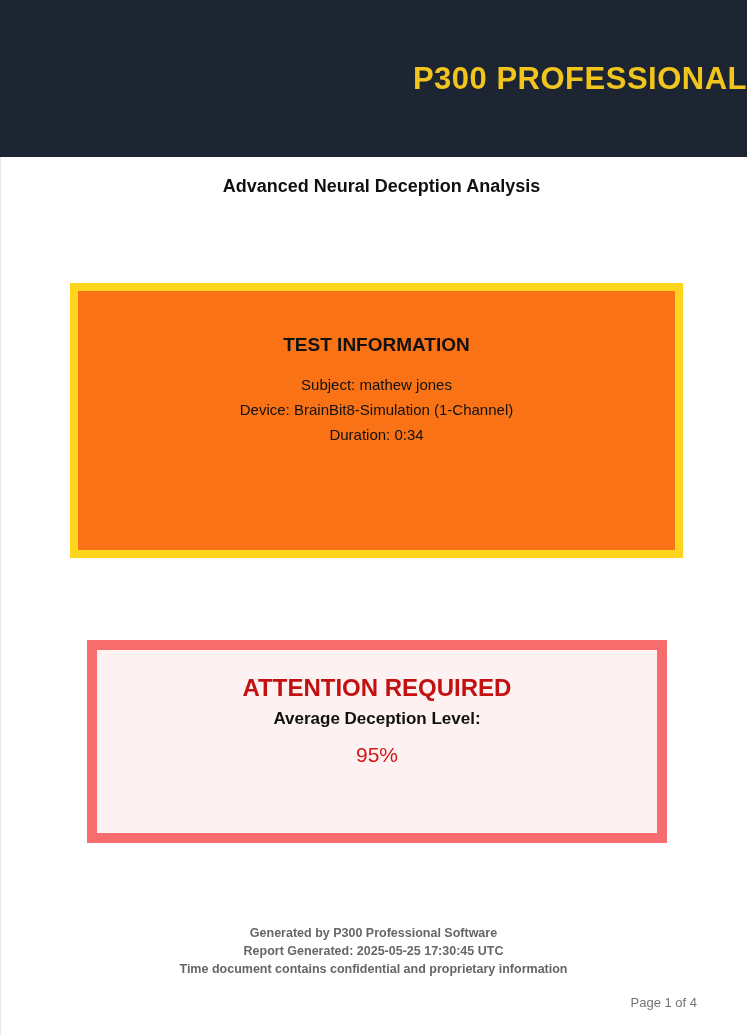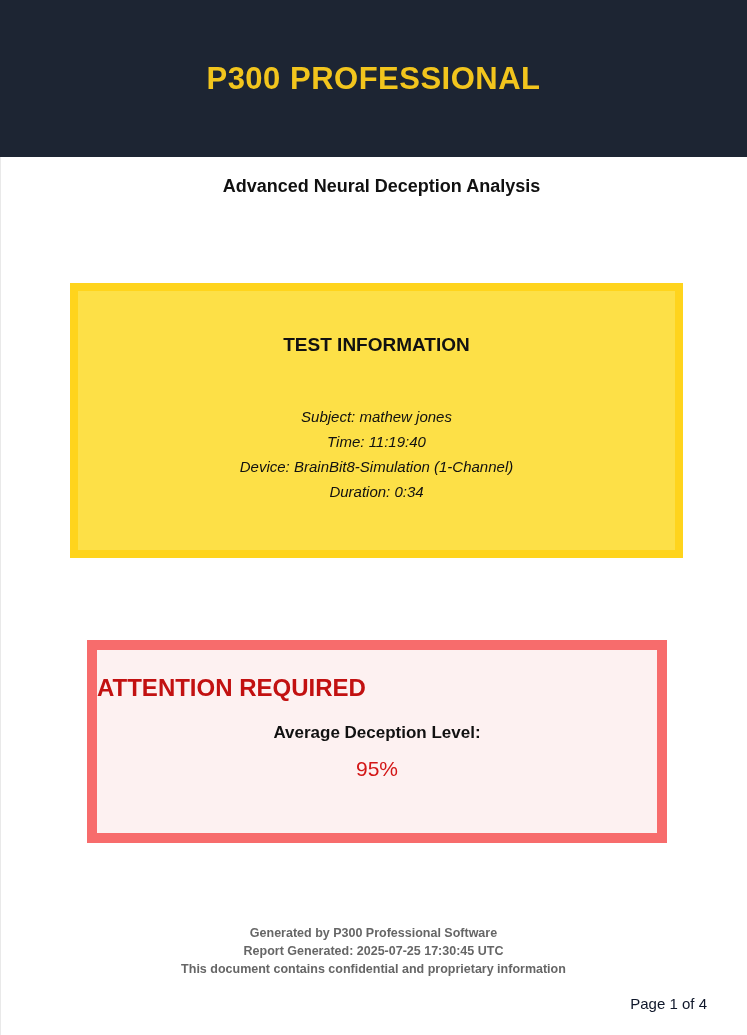--- a/index.html
+++ b/index.html
@@ -22,21 +22,21 @@
     width: 1px;
     background: #e9e9e9;
   }
   .report-header {
     position: absolute;
     top: 0; left: 0;
     width: 747px; height: 157px;
     background: #1d2533;
     display: flex;
     align-items: center;
-    justify-content: center;
+    justify-content: flex-end;
   }
   .report-title {
     color: #f2c51d;
     font-size: 31px;
     font-weight: bold;
     line-height: 38px;
     text-align: center;
     letter-spacing: 0.5px;
   }
   .subtitle {
@@ -47,55 +47,55 @@
     font-size: 18px;
     font-weight: bold;
     color: #111111;
     margin-left: 8px;
   }
   .info-box {
     position: absolute;
     left: 70px; top: 283px;
     width: 613px; height: 275px;
     border: 8px solid #ffd41c;
-    background: #fde047;
+    background: #f97316;
   }
   .info-heading {
     margin-top: 43px;
     text-align: center;
     font-size: 19px;
     font-weight: bold;
     color: #111111;
   }
   .info-lines {
-    margin-top: 48px;
-    font-style: italic;
+    margin-top: 16px;
   }
   .info-line {
     height: 25px;
     line-height: 25px;
     text-align: center;
     font-size: 15px;
     color: #111111;
   }
   .alert-box {
     position: absolute;
     left: 87px; top: 640px;
     width: 580px; height: 203px;
     border: 10px solid #f76c6c;
     background: #fdf1f1;
   }
   .alert-heading {
     margin-top: 24px;
+    text-align: center;
     font-size: 24px;
     font-weight: bold;
     color: #c21111;
   }
   .alert-label {
-    margin-top: 21px;
+    margin-top: 7px;
     text-align: center;
     font-size: 17px;
     font-weight: bold;
     color: #111111;
   }
   .alert-value {
     margin-top: 14px;
     text-align: center;
     font-size: 21px;
     font-weight: normal;
@@ -110,57 +110,56 @@
     font-weight: bold;
     font-size: 12.5px;
   }
   .footer-line {
     height: 18px;
     line-height: 18px;
   }
   .page-indicator {
     position: absolute;
     top: 995px;
-    right: 40px;
-    font-size: 15px;
-    color: #0f172a;
+    right: 50px;
+    font-size: 13px;
+    color: #737373;
   }
 </style>
 </head>
 <body>
 
 <div class="page">
 
   <div class="report-header">
     <div class="report-title">
       <div>P300 PROFESSIONAL</div>
     </div>
   </div>
 
   <div class="subtitle">Advanced Neural Deception Analysis</div>
 
   <div class="info-box">
     <div class="info-heading">TEST INFORMATION</div>
     <div class="info-lines">
       <div class="info-line">Subject: mathew jones</div>
-      <div class="info-line">Time: 11:19:40</div>
       <div class="info-line">Device: BrainBit8-Simulation (1-Channel)</div>
       <div class="info-line">Duration: 0:34</div>
     </div>
   </div>
 
   <div class="alert-box">
     <div class="alert-heading">ATTENTION REQUIRED</div>
     <div class="alert-label">Average Deception Level:</div>
     <div class="alert-value">95%</div>
   </div>
 
   <div class="report-footer">
     <div class="footer-line">Generated by P300 Professional Software</div>
-    <div class="footer-line">Report Generated: 2025-07-25 17:30:45 UTC</div>
-    <div class="footer-line">This document contains confidential and proprietary information</div>
+    <div class="footer-line">Report Generated: 2025-05-25 17:30:45 UTC</div>
+    <div class="footer-line">Time document contains confidential and proprietary information</div>
   </div>
 
   <div class="page-indicator">Page 1 of 4</div>
 
   <div class="page-left-edge"></div>
 
 </div>
 
 </body></html>

